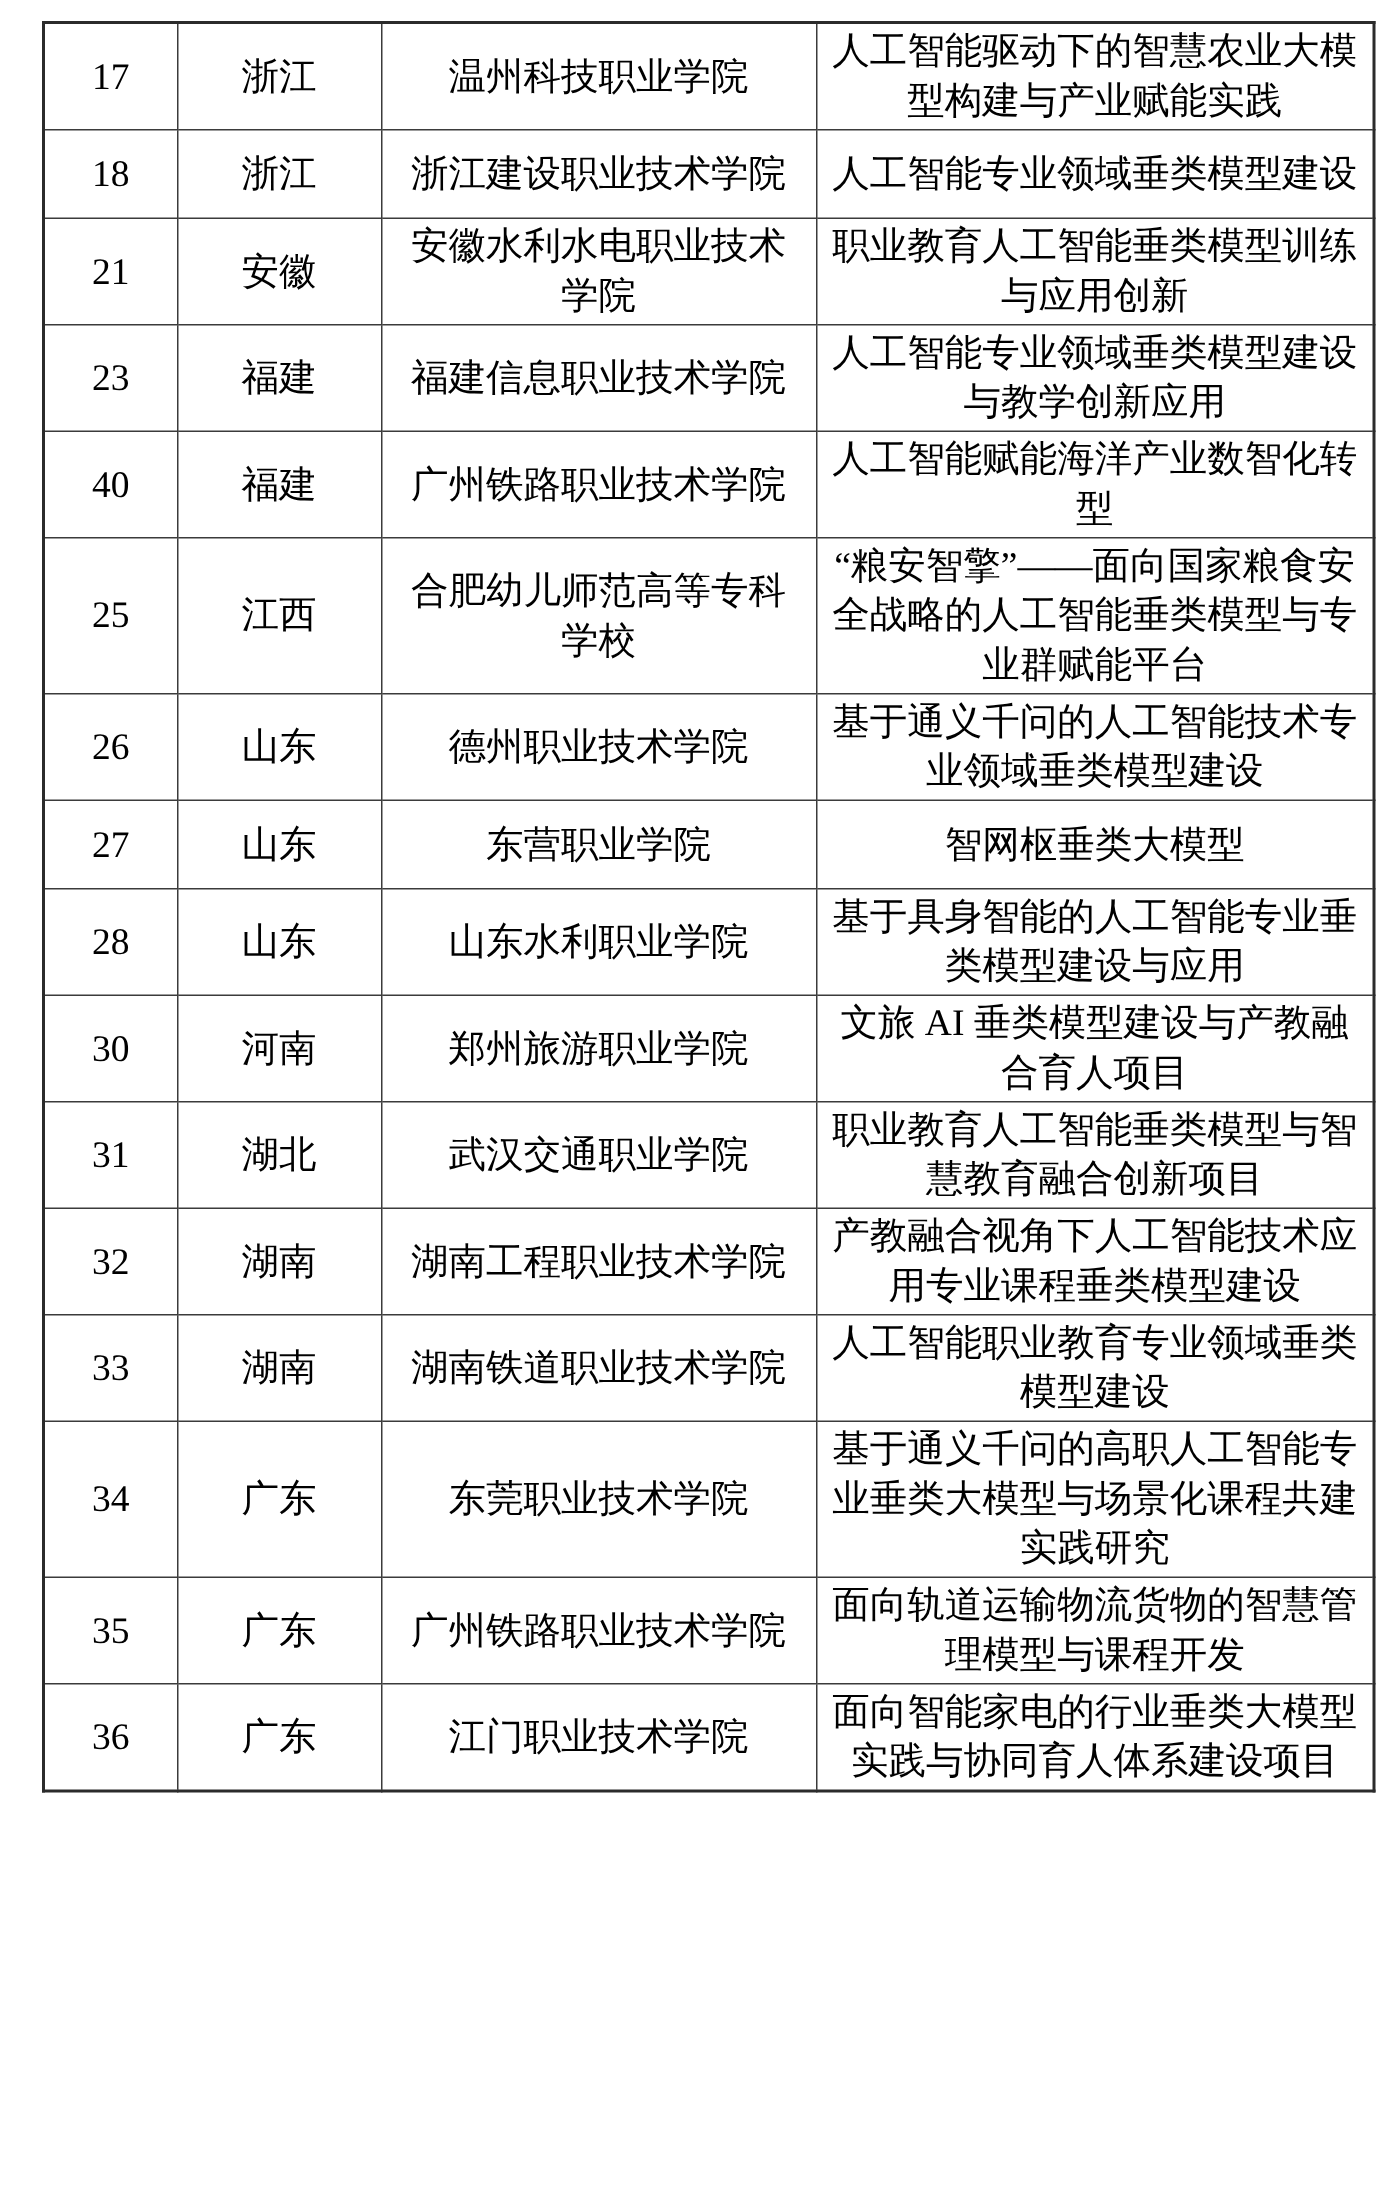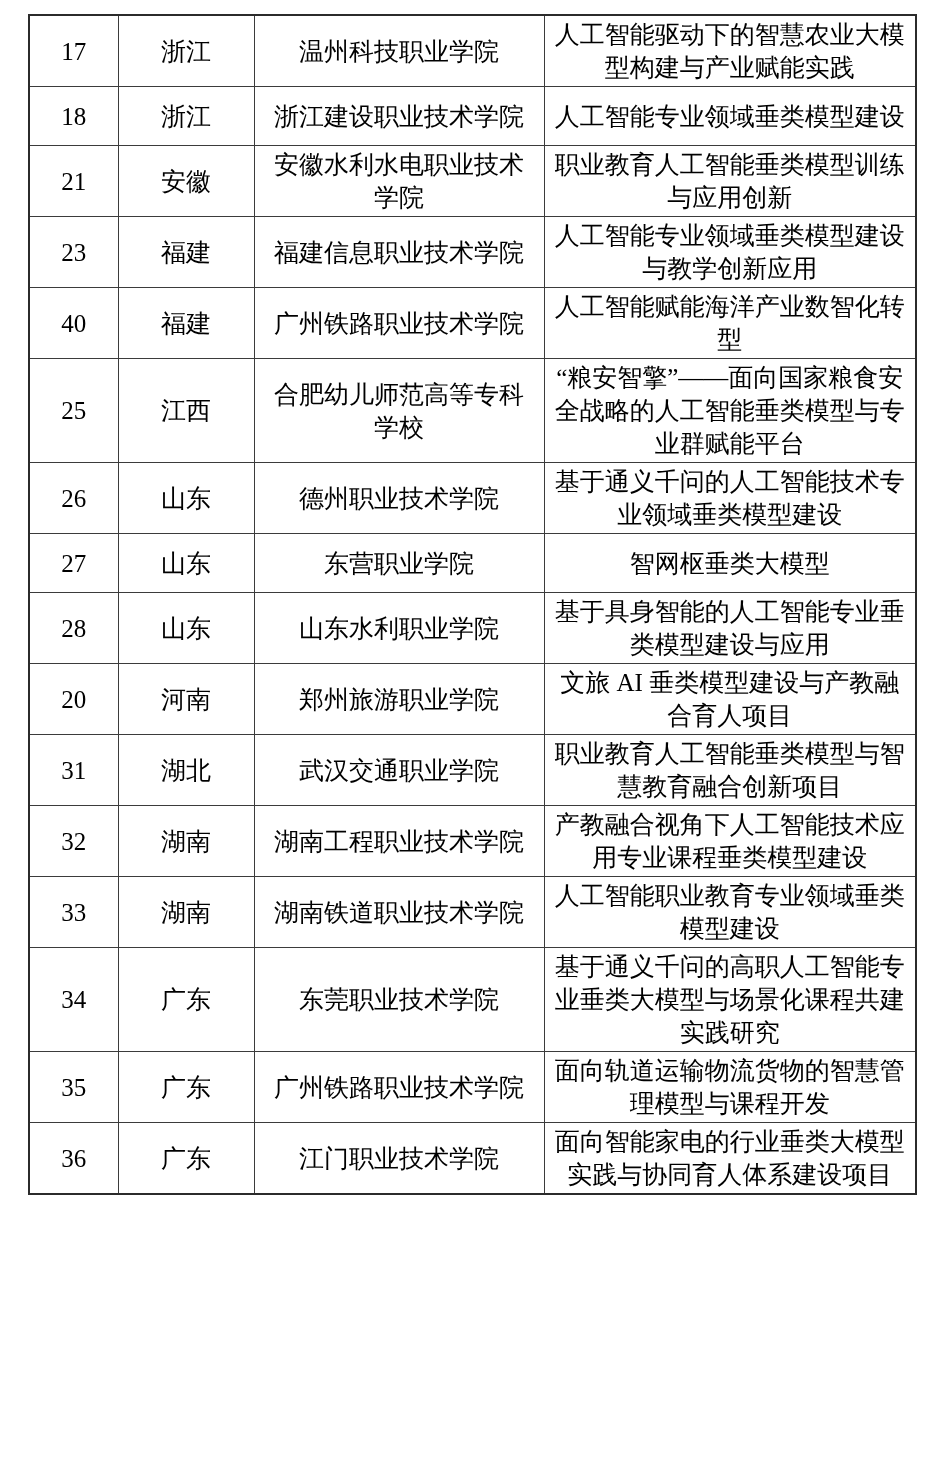--- a/index.html
+++ b/index.html
@@ -112,21 +112,21 @@
 
   <tr>
     <td>28</td>
     <td>山东</td>
     <td>山东水利职业学院</td>
     <td>基于具身智能的人工智能专业垂类模型建设与应用</td>
   </tr>
 
 
   <tr>
-    <td>20</td>
+    <td>30</td>
     <td>河南</td>
     <td>郑州旅游职业学院</td>
     <td>文旅 AI 垂类模型建设与产教融合育人项目</td>
   </tr>
 
   <tr>
     <td>31</td>
     <td>湖北</td>
     <td>武汉交通职业学院</td>
     <td>职业教育人工智能垂类模型与智慧教育融合创新项目</td>

